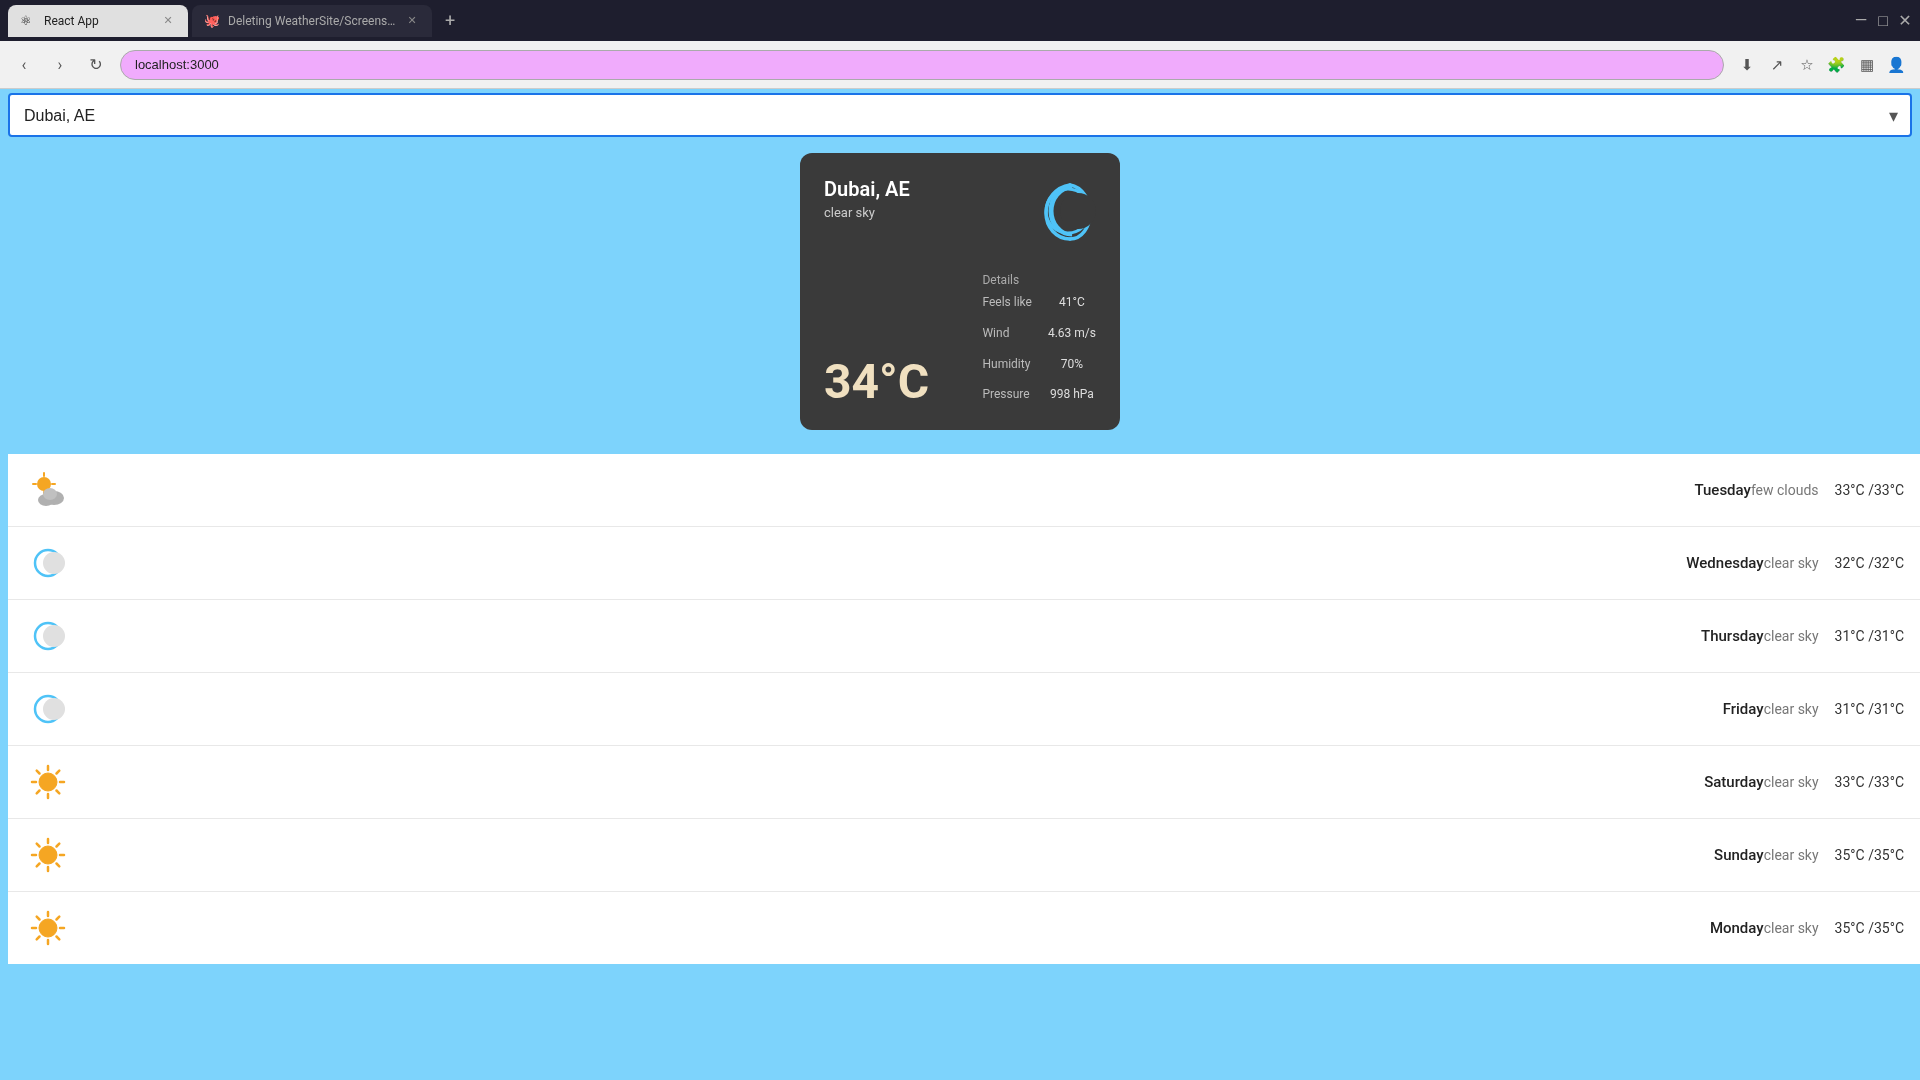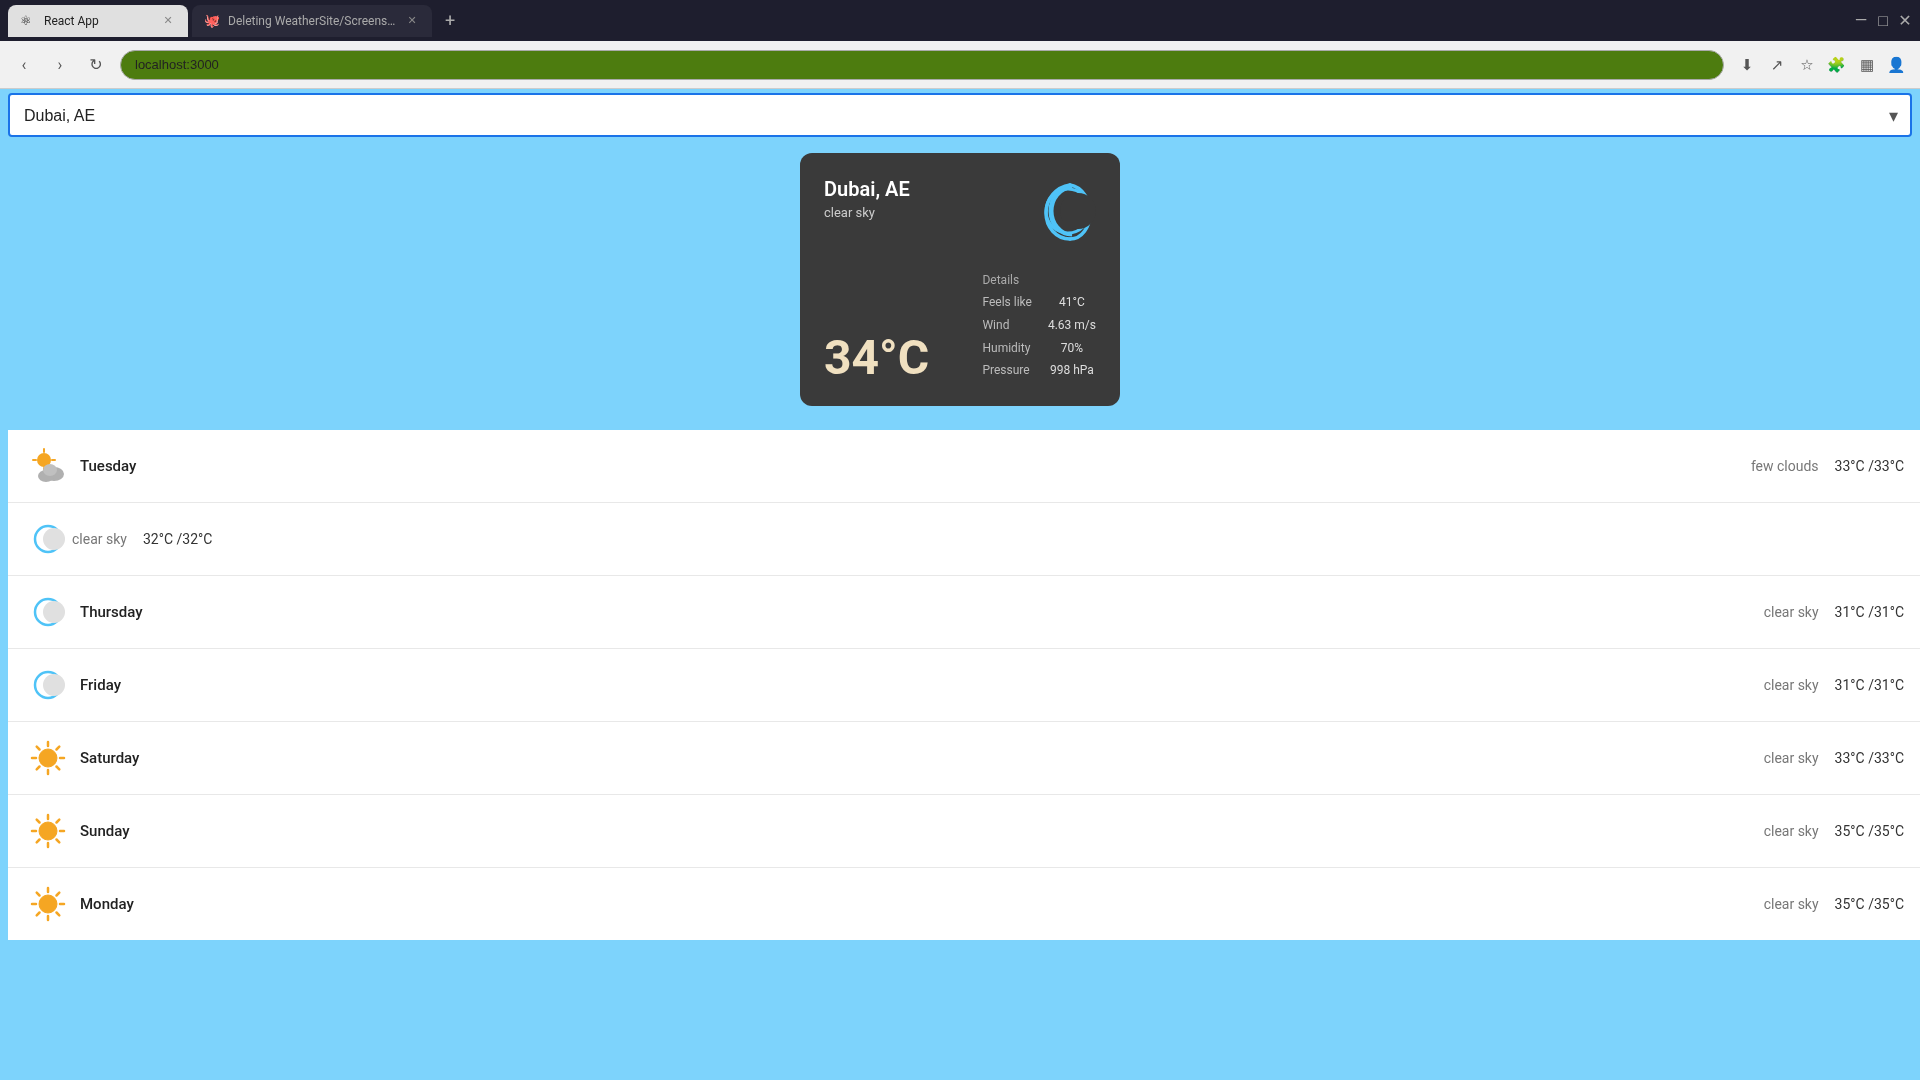--- a/index.html
+++ b/index.html
@@ -114,21 +114,21 @@
       cursor: pointer;
       border-radius: 50%;
     }
     .address-input {
       flex: 1;
       height: 30px;
       border: 1px solid #aaa;
       border-radius: 20px;
       padding: 0 14px;
       font-size: 13px;
-      background: #4d7c0f;
+      background: #f0abfc;
       outline: none;
       color: #222;
     }
     .toolbar-icons {
       display: flex;
       gap: 8px;
       align-items: center;
     }
     .toolbar-icon {
       width: 22px;
@@ -220,41 +220,42 @@
       line-height: 1;
     }
     .details-label {
       font-size: 12px;
       color: #aaa;
       margin-bottom: 4px;
     }
     .details-grid {
       display: grid;
       grid-template-columns: auto auto;
-      gap: 0 16px;
+      gap: 8px 16px;
       font-size: 12px;
       color: #ddd;
       line-height: 1.9;
     }
     .details-key { color: #bbb; }
     .details-val { text-align: center; }
 
     
     .daily-section {
       padding: 0 0 0 8px;
     }
     .daily-title {
       font-size: 22px;
       font-weight: 700;
       color: #111;
       margin-bottom: 8px;
     }
     .daily-list {
       background: white;
       border-radius: 0;
+      text-align: right;
     }
     .daily-row {
       display: flex;
       align-items: center;
       padding: 12px 16px;
       border-bottom: 1px solid #e8e8e8;
       background: white;
     }
     .daily-row:last-child { border-bottom: none; }
     .daily-icon-wrap {
@@ -389,20 +390,21 @@
     <span class="daily-condition">few clouds</span>
     <span class="daily-temps">33°C /33°C</span>
   </div>
         <div class="daily-row">
     <div class="daily-icon-wrap">
             <svg width="40" height="40" viewBox="0 0 40 40" fill="none" xmlns="http://www.w3.org/2000/svg">
     <circle cx="20" cy="20" r="13" fill="none" stroke="#4fc3f7" stroke-width="2.5"></circle>
     <circle cx="26" cy="20" r="11" fill="#e0e0e0"></circle>
   </svg>
           </div>
+    <span class="daily-day">Wednesday</span>
     <span class="daily-condition">clear sky</span>
     <span class="daily-temps">32°C /32°C</span>
   </div>
         <div class="daily-row">
     <div class="daily-icon-wrap">
             <svg width="40" height="40" viewBox="0 0 40 40" fill="none" xmlns="http://www.w3.org/2000/svg">
     <circle cx="20" cy="20" r="13" fill="none" stroke="#4fc3f7" stroke-width="2.5"></circle>
     <circle cx="26" cy="20" r="11" fill="#e0e0e0"></circle>
   </svg>
           </div>

